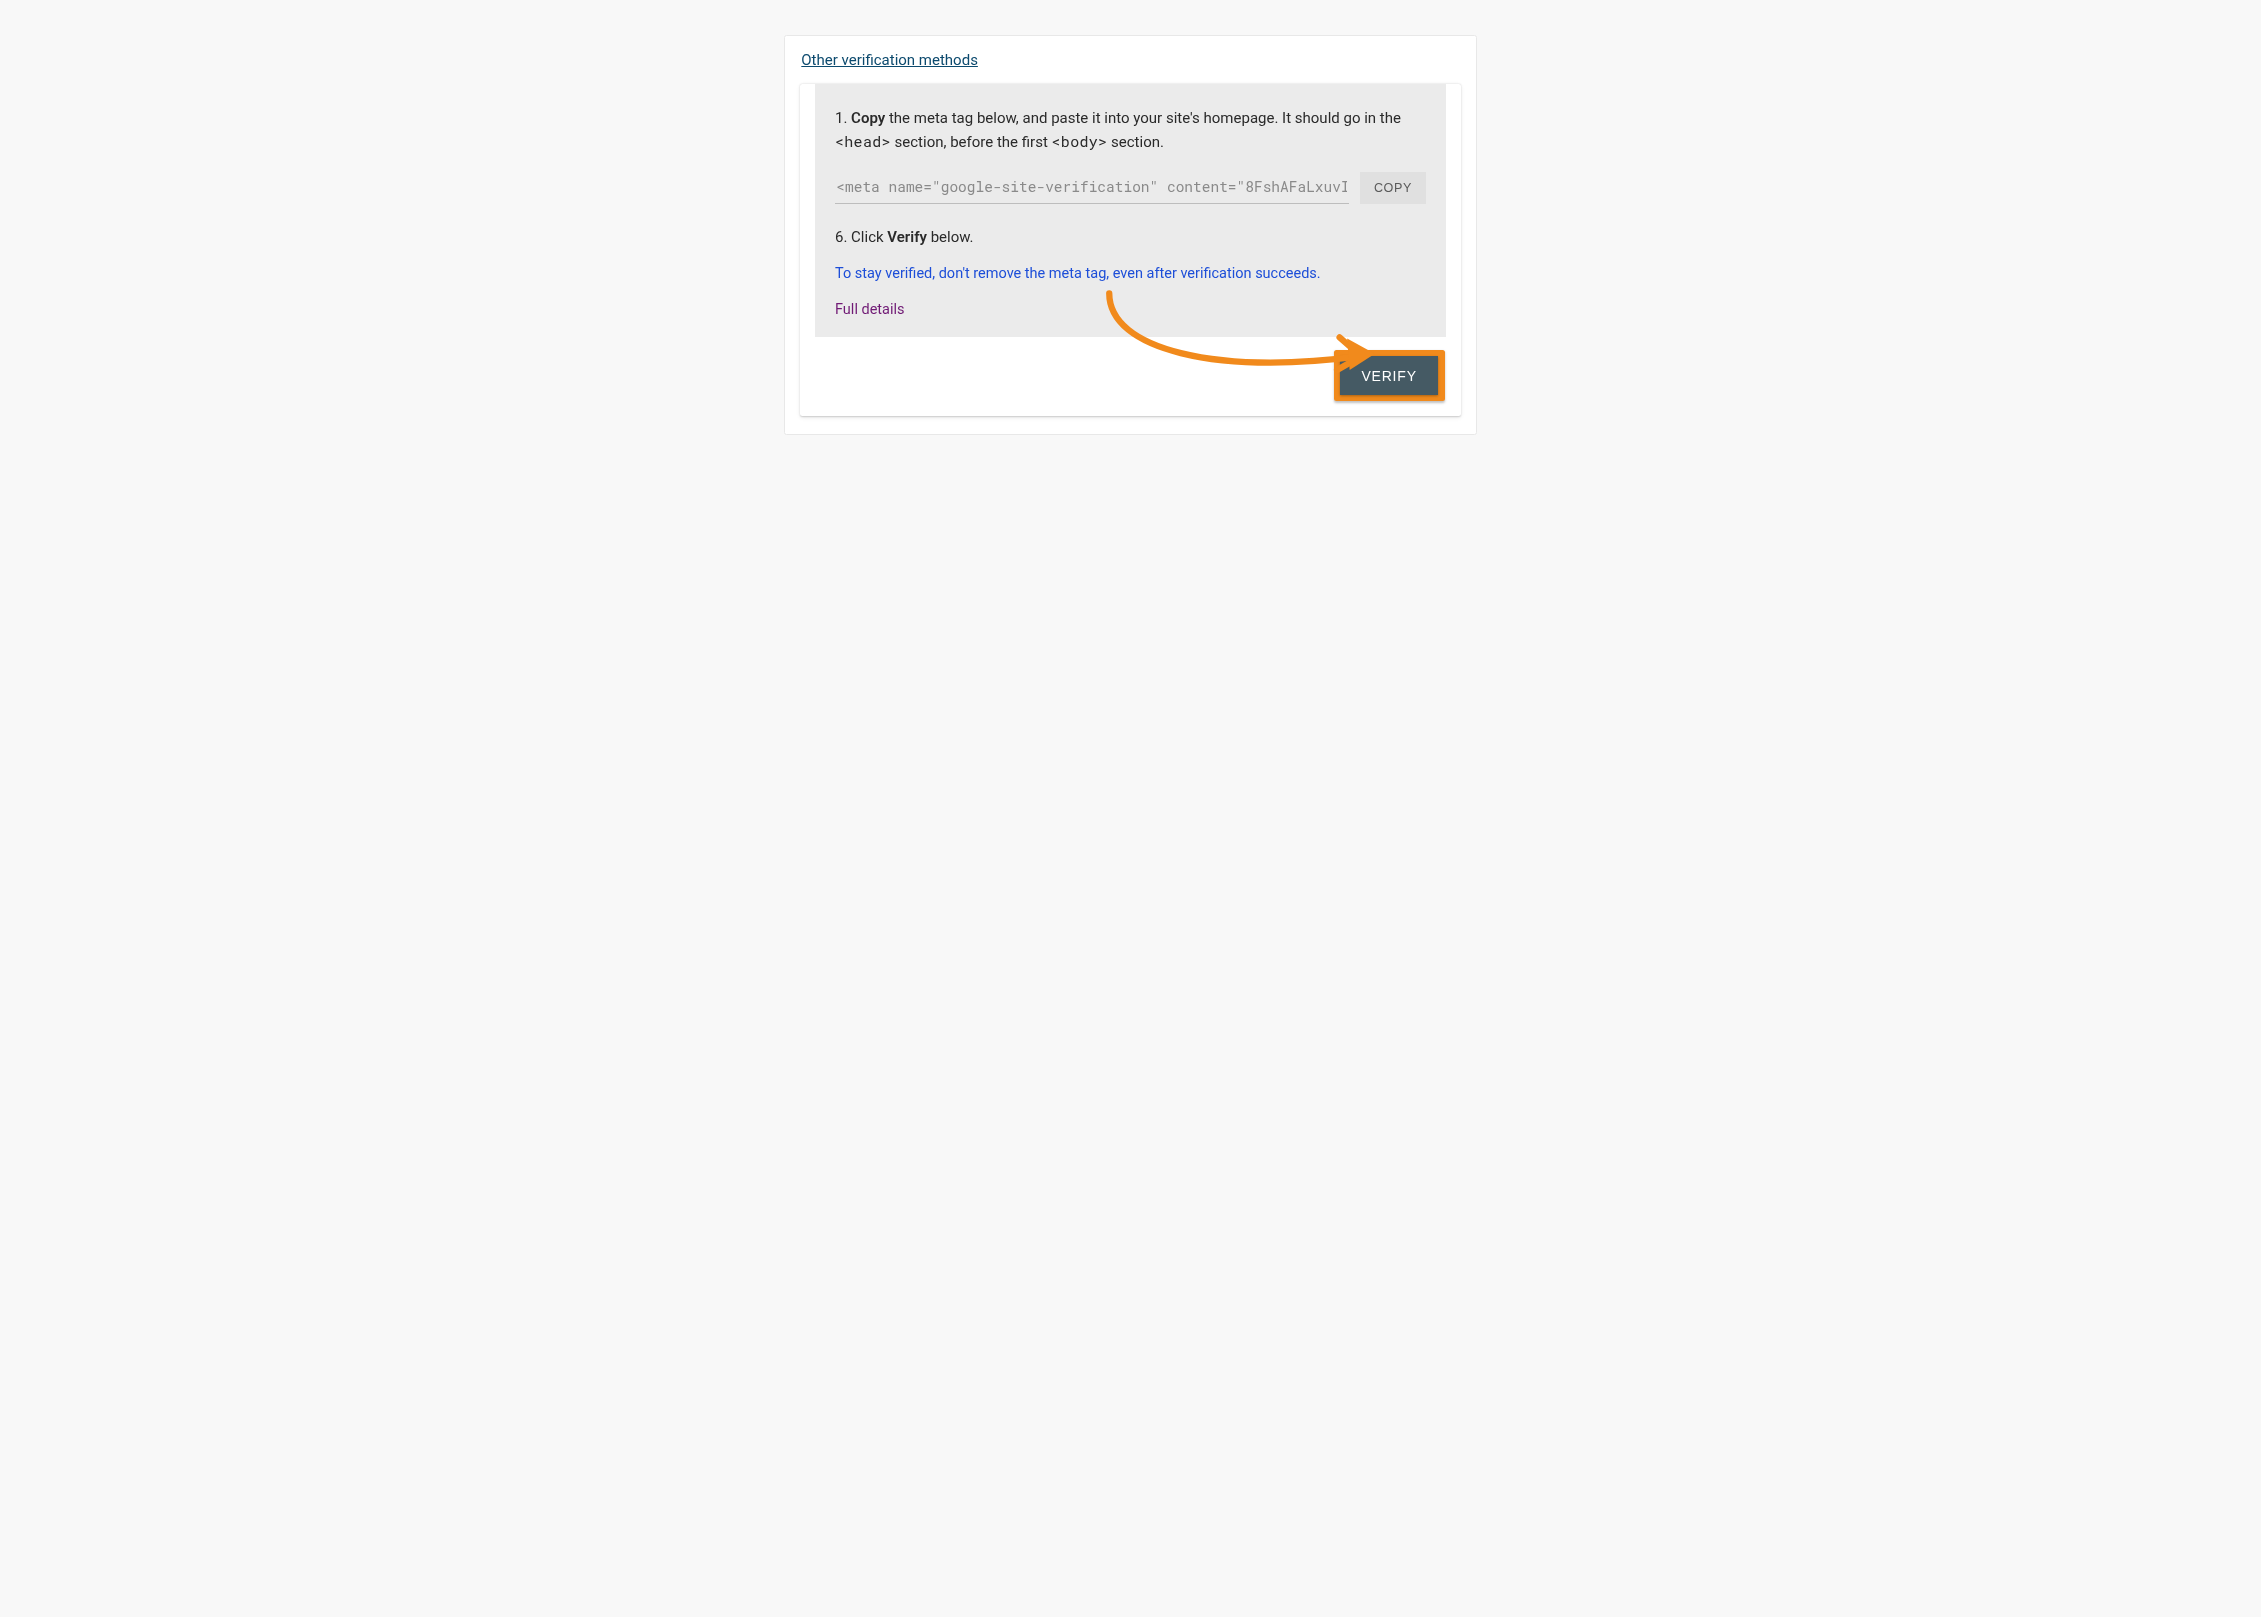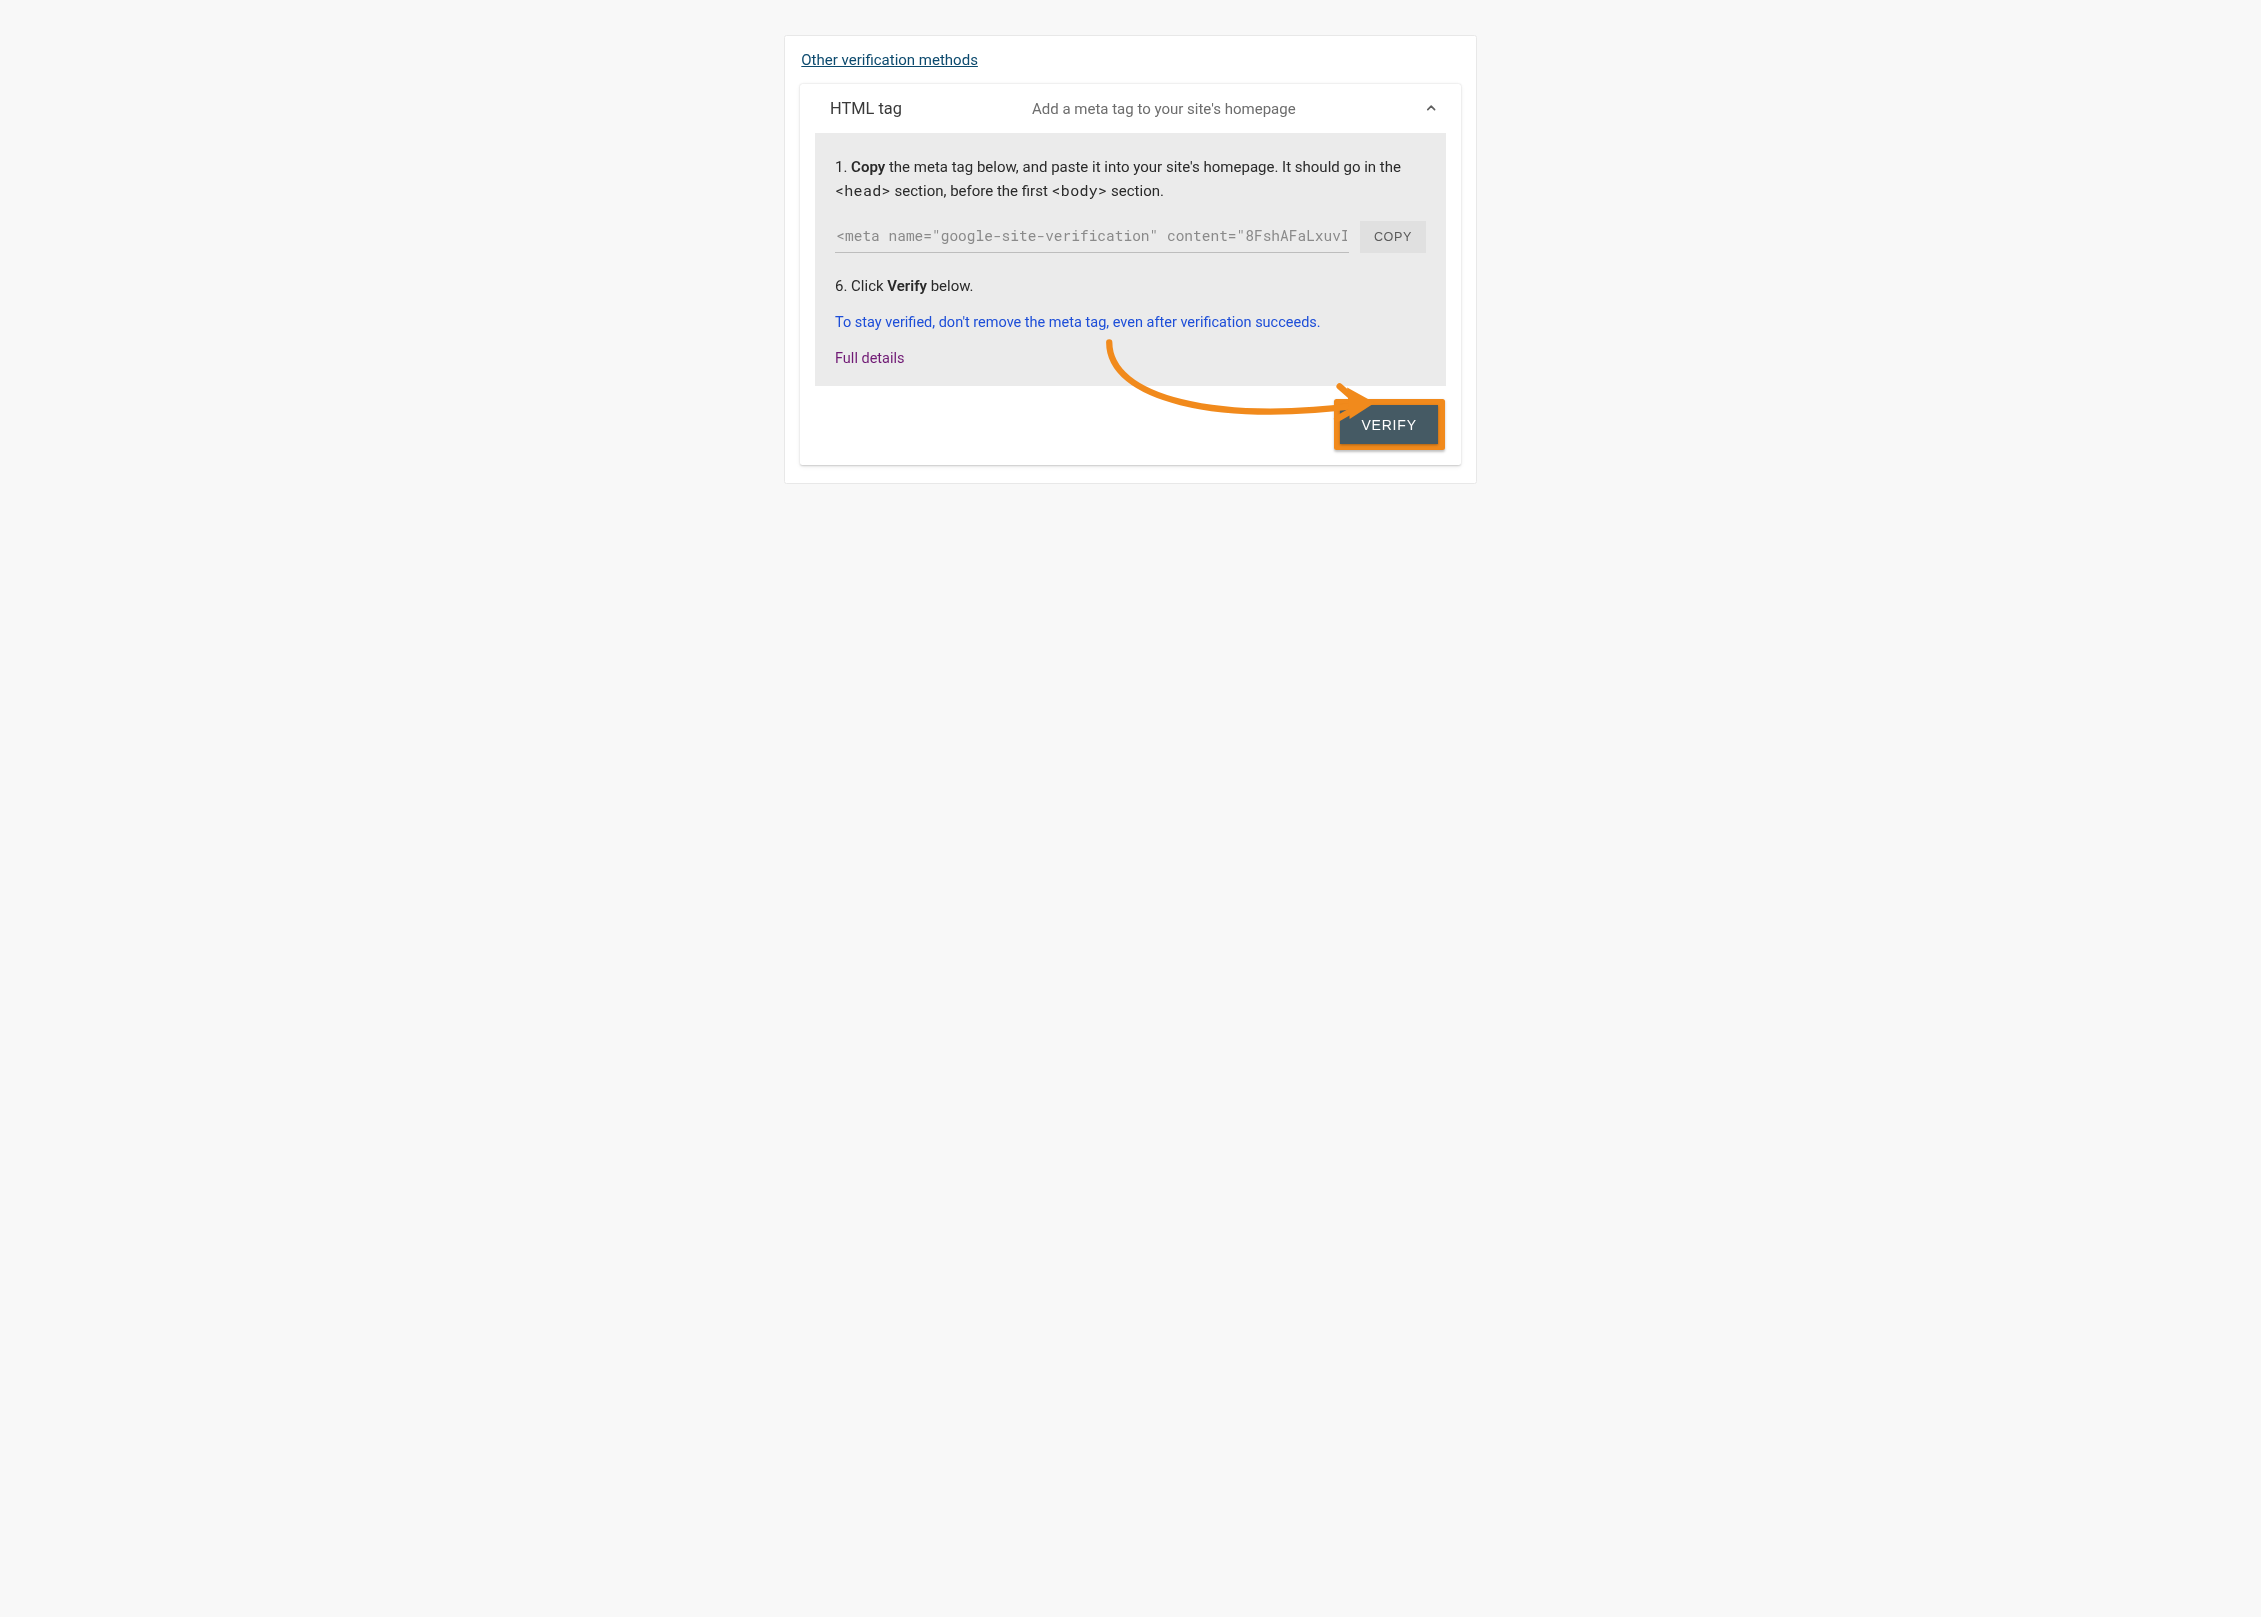--- a/index.html
+++ b/index.html
@@ -169,29 +169,20 @@
 </style>
 </head>
 <body>
 
 <div class="viewport">
   <div class="panel">
     <div class="panel-title">Other verification methods</div>
 
     <div class="card">
 
-      <div class="card-header">
-        <div class="method-name">HTML tag</div>
-        <div class="method-desc">Add a meta tag to your site's homepage</div>
-        <div class="chev">
-          <svg width="16.4" height="16.4" viewBox="0 0 24 24">
-            <path d="M7 14l5-5 5 5" fill="none" stroke="#606060" stroke-width="2.4" stroke-linecap="round" stroke-linejoin="round"></path>
-          </svg>
-        </div>
-      </div>
 
       <div class="card-body">
 
         <p class="step">
           <span>1. </span><span class="b">Copy</span><span> the meta tag below, and paste it into your site's homepage. It should go in the </span><span class="mono">&lt;head&gt;</span><span> section, before the first </span><span class="mono">&lt;body&gt;</span><span> section.</span>
         </p>
 
         <div class="meta-row">
           <input class="meta-input" type="text" readonly="" value="&lt;meta name=&quot;google-site-verification&quot; content=&quot;8FshAFaLxuvIlxfk0" style="">
           <button class="copy-btn">COPY</button>

